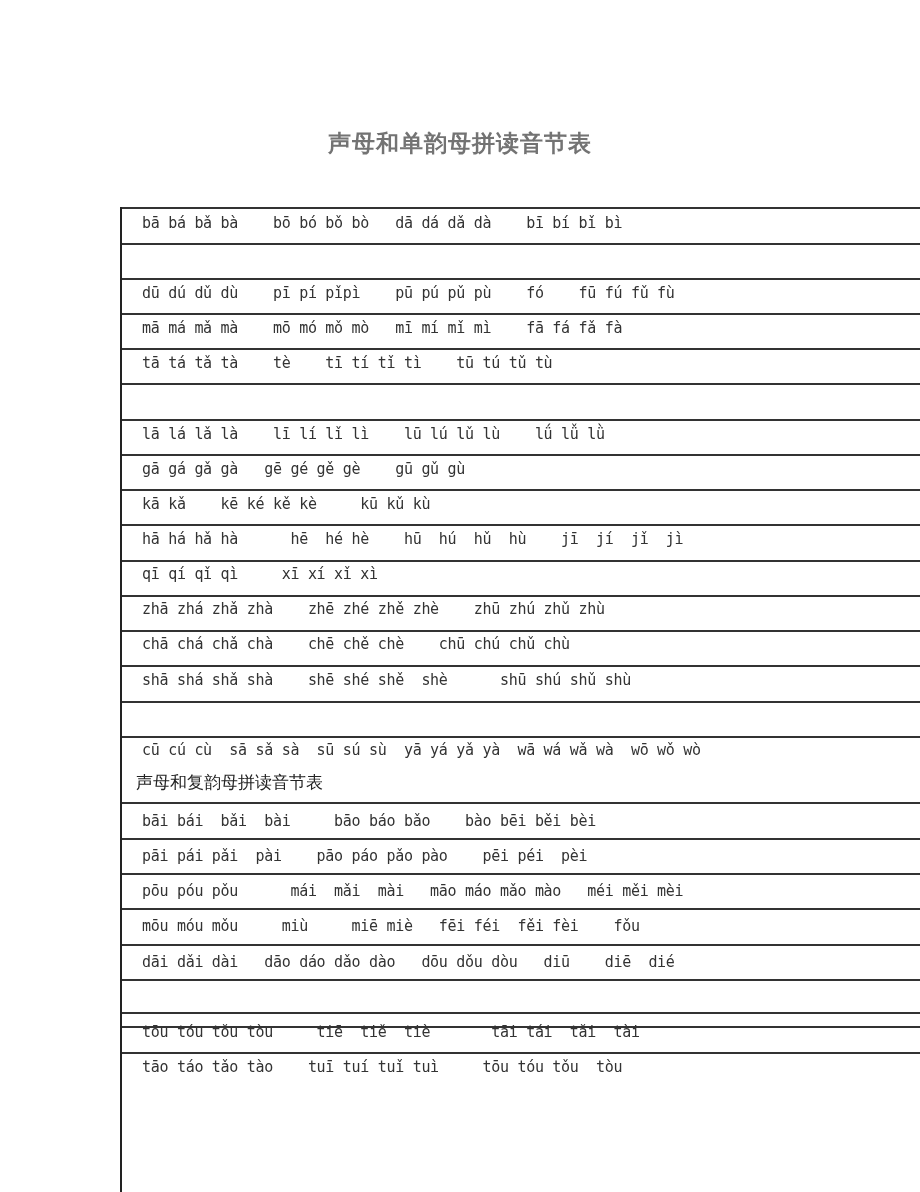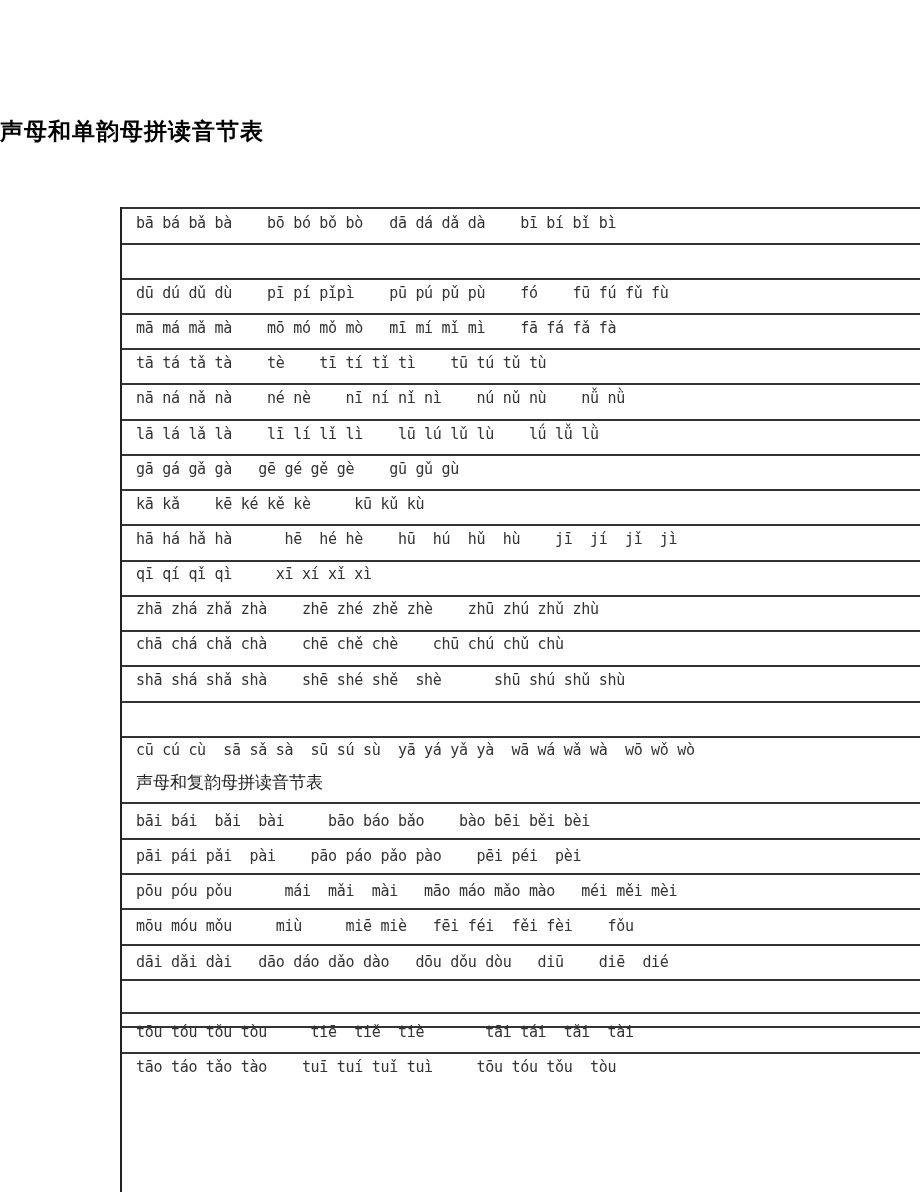--- a/index.html
+++ b/index.html
@@ -1,23 +1,23 @@
 <!DOCTYPE html>
 <html><head>
 <meta charset="utf-8">
 <style>
   html, body { margin: 0; padding: 0; background: #ffffff; }
   body { width: 920px; height: 1192px; position: relative; overflow: hidden;
          font-family: "DejaVu Serif", "Liberation Serif", serif; color: #222; }
-  .title { position: absolute; top: 116px; left: 0; width: 920px; 
-           font-size: 23px; font-weight: bold; color: #000000; letter-spacing: 1px; }
+  .title { position: absolute; top: 128px; left: 0; width: 920px; text-align: center;
+           font-size: 23px; font-weight: bold; color: #737373; letter-spacing: 1px; }
   .table { position: absolute; left: 120px; top: 207px; width: 800px; height: 985px;
            border-left: 2px solid #222; }
   .hline { position: absolute; left: 0; right: 0; height: 0; border-top: 2px solid #333; }
-  .row { position: absolute; left: 14px; white-space: pre; font-size: 15px;
+  .row { position: absolute; left: 20px; white-space: pre; font-size: 15px;
          font-family: "DejaVu Sans Mono", "Liberation Mono", monospace; letter-spacing: -0.3px; color: #333; }
   .subtitle { position: absolute; left: 14px; font-size: 17px; color: #222;
               font-family: "DejaVu Serif", "Liberation Serif", serif; }
 </style>
 </head>
 <body>
 
 <div class="title">声母和单韵母拼读音节表</div>
 
 <div class="table">
@@ -45,21 +45,20 @@
   <div class="hline" style="top:737px"></div>
   <div class="hline" style="top:772px"></div>
   <div class="hline" style="top:805px"></div>
   <div class="hline" style="top:819px"></div>
   <div class="hline" style="top:845px"></div>
 
   <div class="row" style="top:7px">bā bá bǎ bà    bō bó bǒ bò   dā dá dǎ dà    bī bí bǐ bì</div>
   <div class="row" style="top:77px">dū dú dǔ dù    pī pí pǐpì    pū pú pǔ pù    fó    fū fú fǔ fù</div>
   <div class="row" style="top:112px">mā má mǎ mà    mō mó mǒ mò   mī mí mǐ mì    fā fá fǎ fà</div>
   <div class="row" style="top:147px">tā tá tǎ tà    tè    tī tí tǐ tì    tū tú tǔ tù</div>
-  <div class="row" style="top:182px">nā ná nǎ nà    né nè    nī ní nǐ nì    nú nǔ nù    nǚ nǜ</div>
   <div class="row" style="top:218px">lā lá lǎ là    lī lí lǐ lì    lū lú lǔ lù    lǘ lǚ lǜ</div>
   <div class="row" style="top:253px">gā gá gǎ gà   gē gé gě gè    gū gǔ gù</div>
   <div class="row" style="top:288px">kā kǎ    kē ké kě kè     kū kǔ kù</div>
   <div class="row" style="top:323px">hā há hǎ hà      hē  hé hè    hū  hú  hǔ  hù    jī  jí  jǐ  jì</div>
   <div class="row" style="top:358px">qī qí qǐ qì     xī xí xǐ xì</div>
   <div class="row" style="top:393px">zhā zhá zhǎ zhà    zhē zhé zhě zhè    zhū zhú zhǔ zhù</div>
   <div class="row" style="top:428px">chā chá chǎ chà    chē chě chè    chū chú chǔ chù</div>
   <div class="row" style="top:464px">shā shá shǎ shà    shē shé shě  shè      shū shú shǔ shù</div>
   <div class="row" style="top:534px">cū cú cù  sā sǎ sà  sū sú sù  yā yá yǎ yà  wā wá wǎ wà  wō wǒ wò</div>
 

